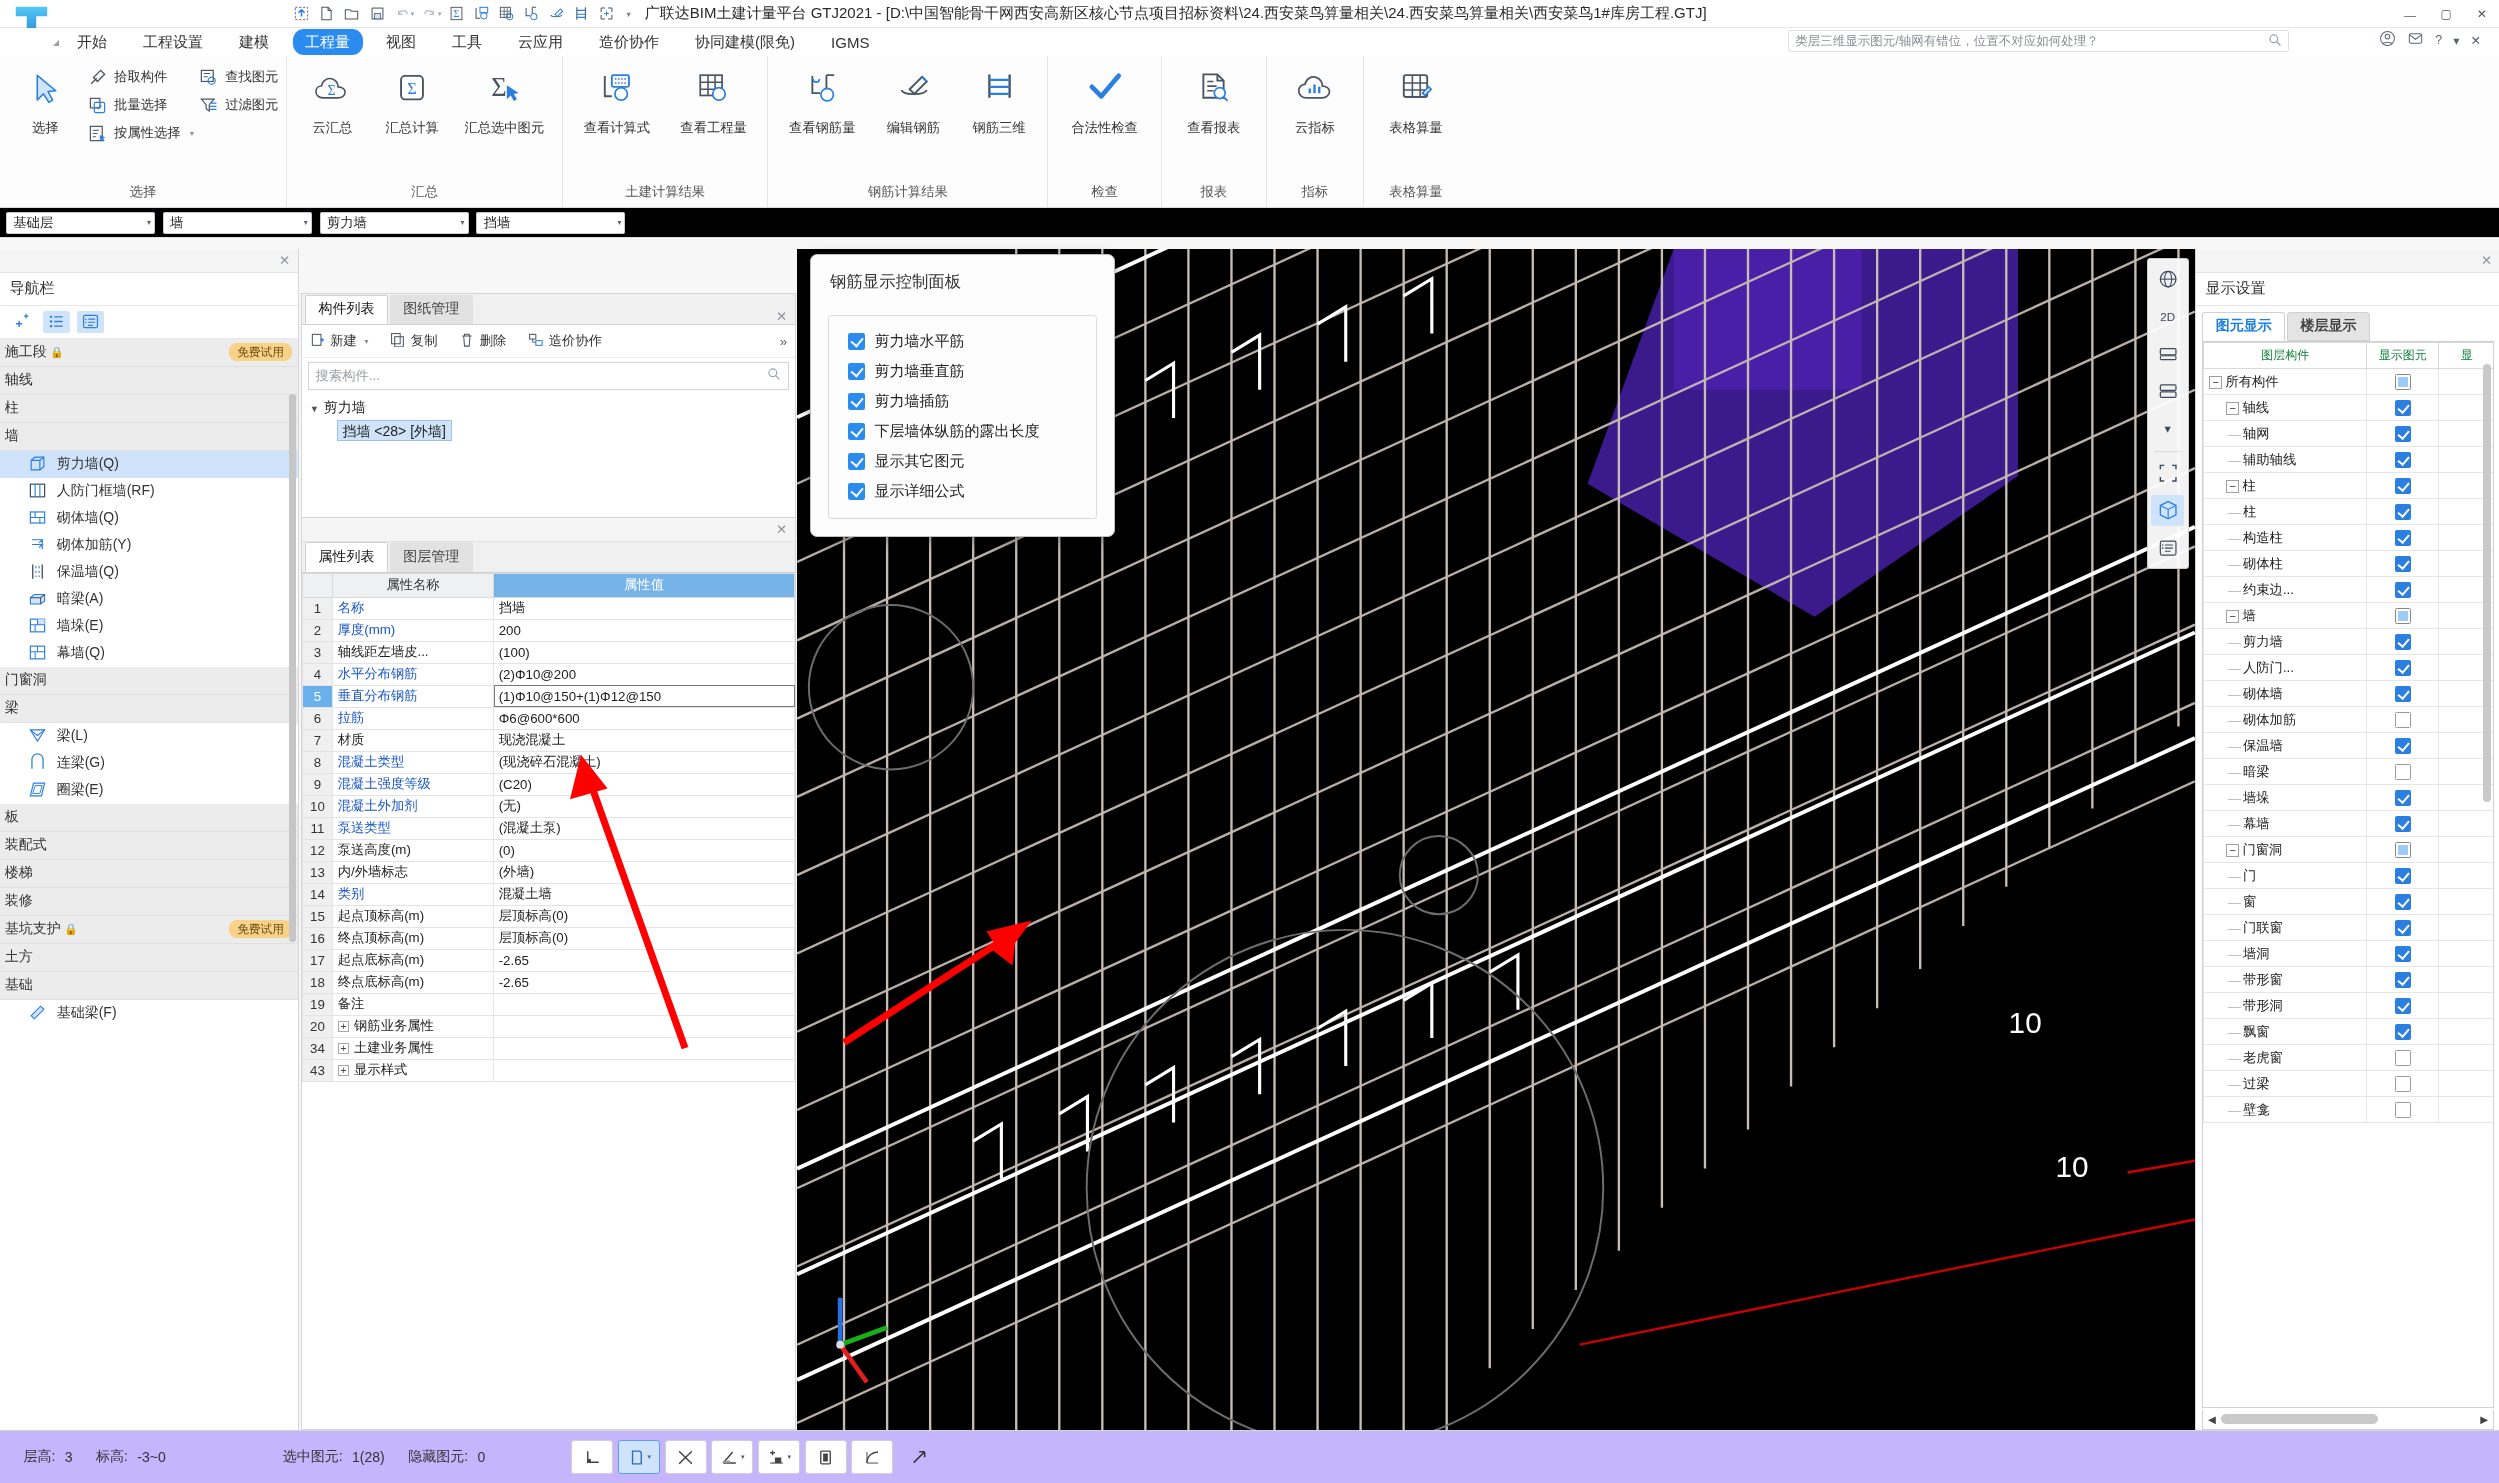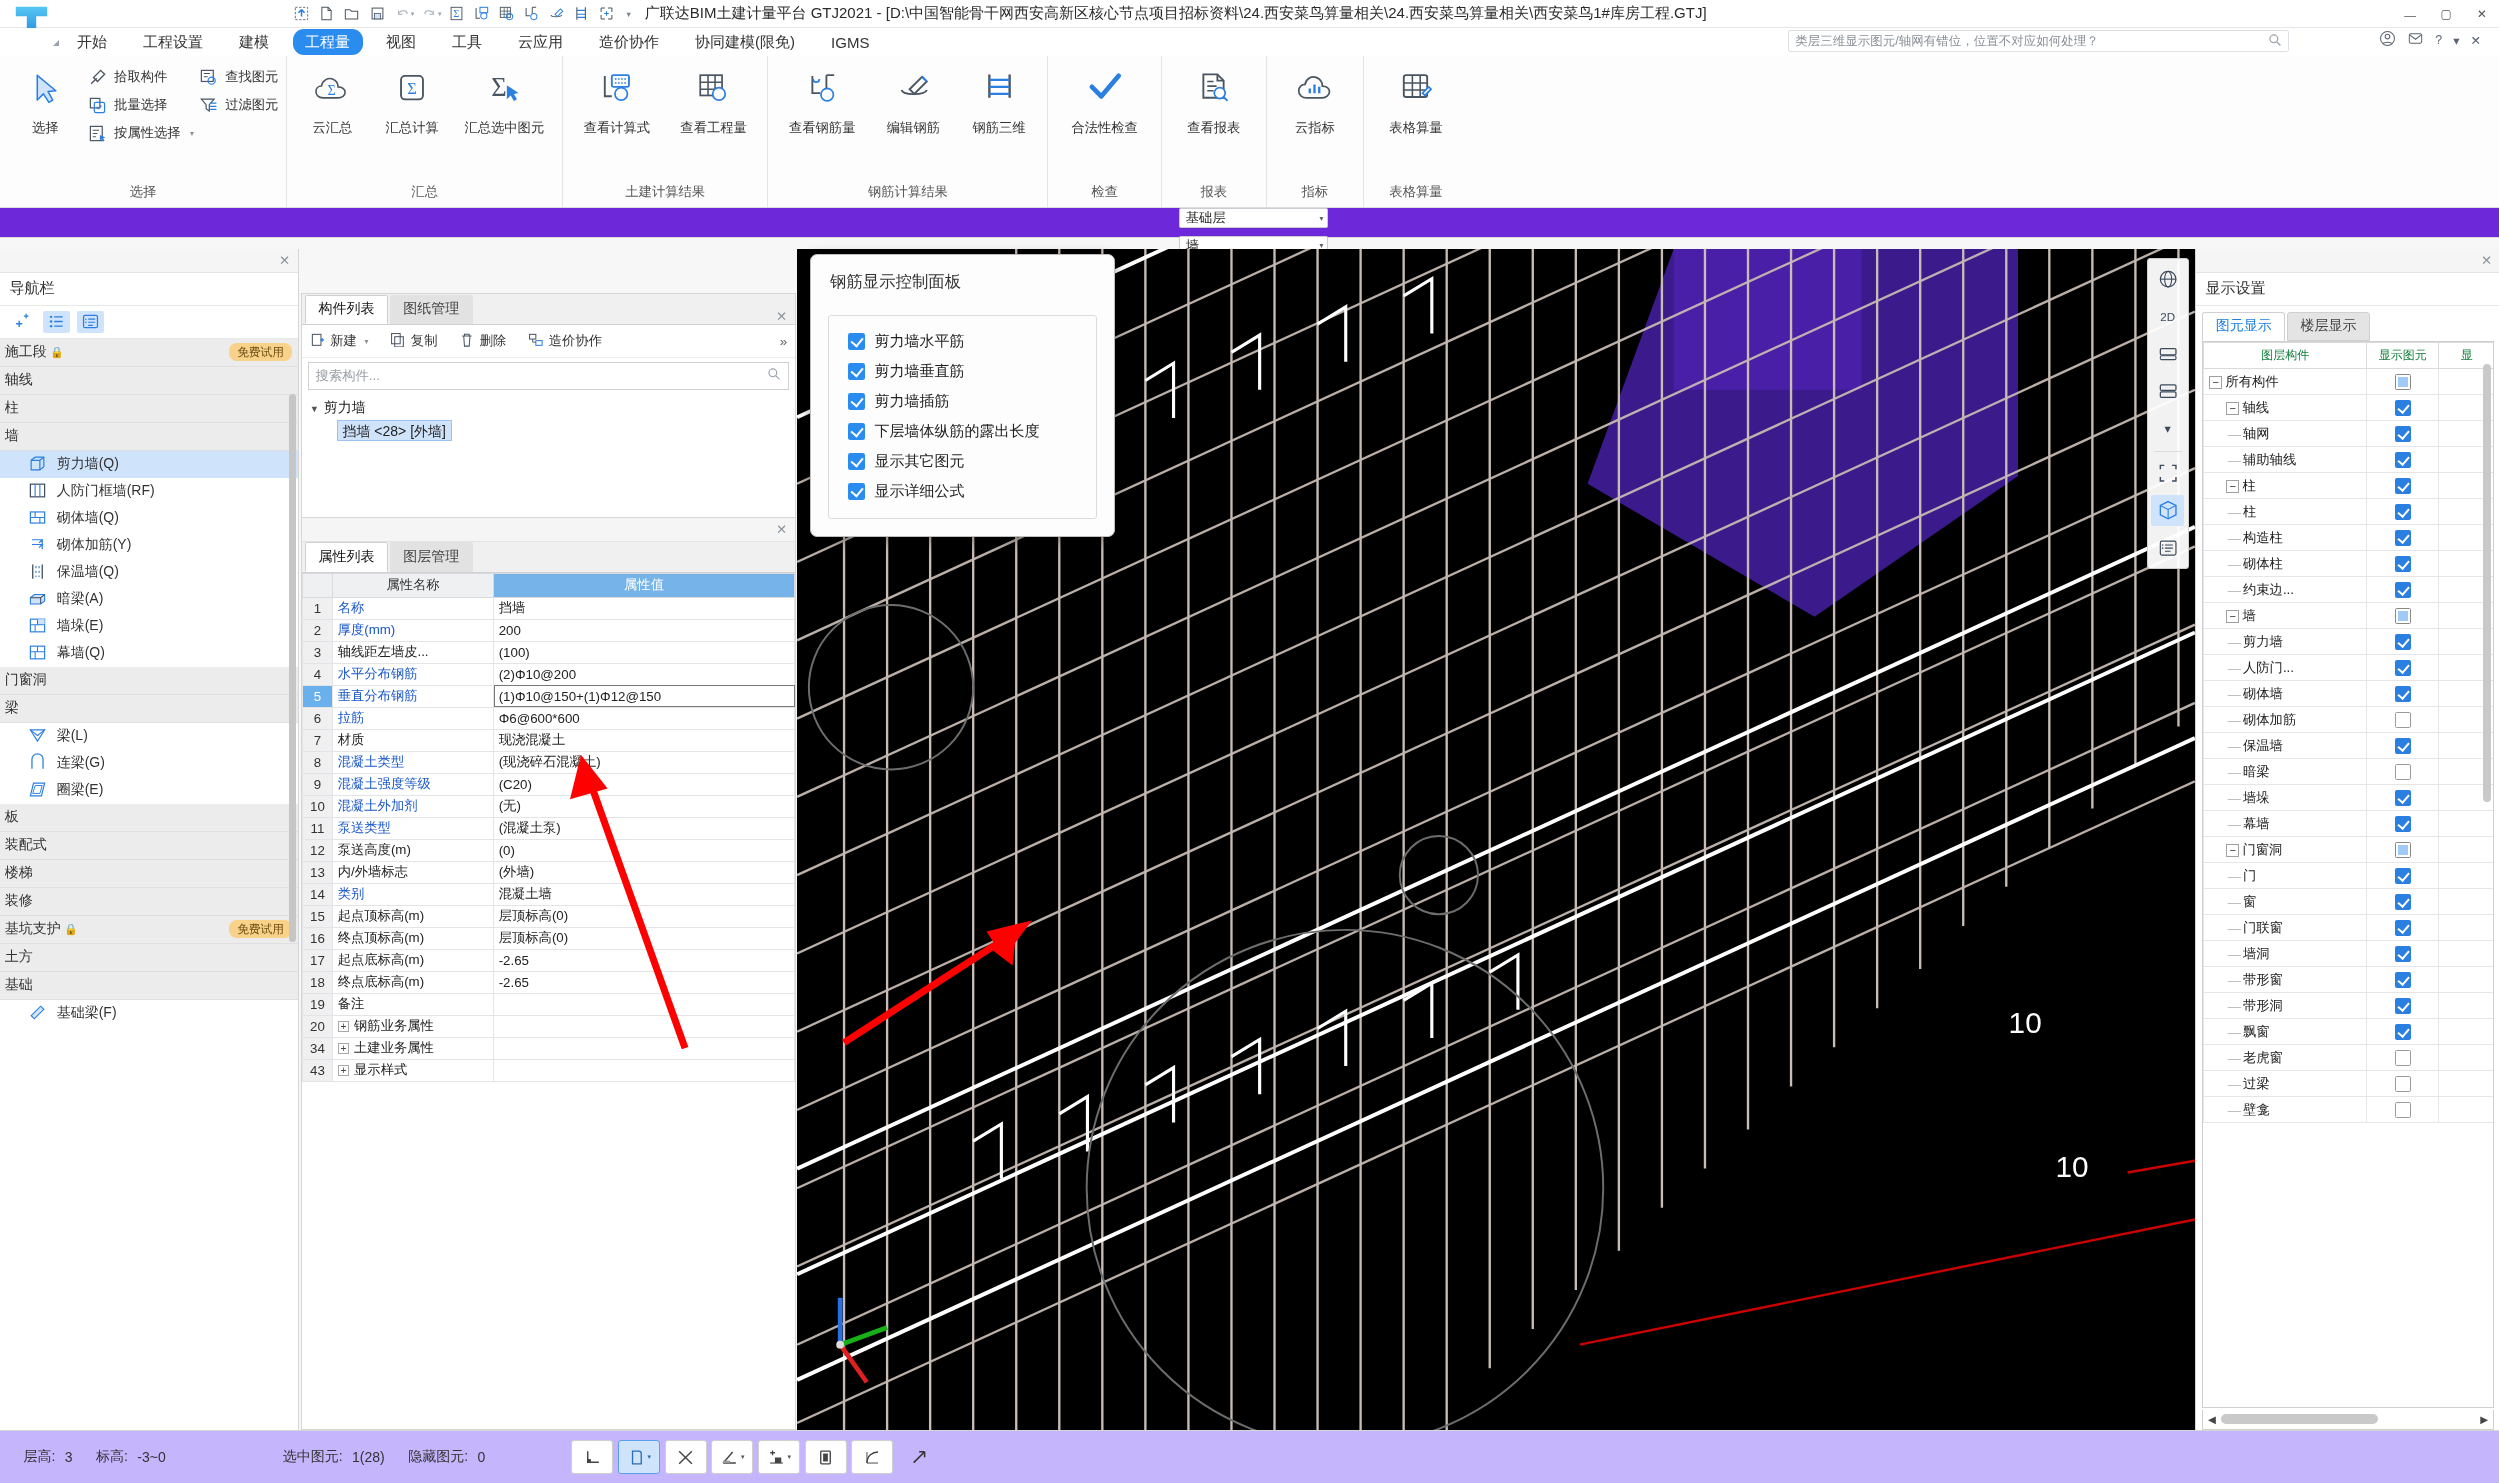--- a/index.html
+++ b/index.html
@@ -71,23 +71,22 @@
   .big-btn .lbl { font-size:13.3px; color:#333; white-space:nowrap; }
   .big-btn .ic { height:44px; display:flex; align-items:center; }
   .small-col { display:flex; flex-direction:column; gap:7.8px; padding-top:6.3px; }
   .small-btn { display:flex; align-items:center; gap:6.3px; font-size:13.3px; color:#333; white-space:nowrap; }
   .small-btn .ic { width:20.3px; height:20.3px; display:flex; align-items:center; justify-content:center; }
   .mini-caret { font-size:7.8px; color:#8a8f96; margin-left:3.1px; }
 
   
   .comborow {
     position:absolute; left:0; top:208px; width:2500px; height:30px;
-    background:#6d28d9; display:flex; align-items:center; gap:7.8px; padding-left:6px;
+    background:#000000; display:flex; align-items:center; gap:7.8px; padding-left:6px;
     border-bottom:0.8px solid #dcdcdc;
-    flex-direction:column;
   }
   .combo {
     height:22px; background:#fff; border:0.8px solid #c8ccd1; border-radius:1.6px;
     display:flex; align-items:center; padding:0 3.1px 0 6.3px; font-size:13.3px; color:#222;
   }
   .combo .cv { flex:1; white-space:nowrap; }
   .combo .ca { color:#5b6470; font-size:7.8px; padding-left:7.8px; }
 
   
   .leftnav {
@@ -204,21 +203,21 @@
   .ckbox::after {
     content:""; position:absolute; left:4.7px; top:2.3px; width:5.5px; height:9.4px;
     border:solid #fff; border-width:0 2.3px 2.3px 0; transform:rotate(40deg);
   }
 
   
   .rightpanel {
     position:absolute; right:0; top:249px; width:305px; bottom:53px;
     background:#fff; border-left:0.8px solid #d6d6d6; display:flex; flex-direction:column;
   }
-  .rp-tabs { display:flex; gap:1.6px; padding:6.3px 0 0 6.3px; background:#fff; }
+  .rp-tabs { display:flex; gap:1.6px; padding:6.3px 0 0 6.3px; background:#fff;font-weight:bold; }
   .rp-tabs .t { font-size:14px; padding:4.7px 12.5px; border:0.8px solid #d0d0d0;
      border-radius:3.1px 3.1px 0 0; background:#e4e4e4; color:#444; }
   .rp-tabs .t.on { background:#fff; color:#1a7fe0; border-bottom-color:#fff; }
   .rp-table-wrap { flex:1; margin:0 6.3px; border:0.8px solid #d0d0d0; border-top:0.8px solid #d0d0d0;
      overflow:hidden; position:relative; }
   table.disp { width:100%; border-collapse:collapse; font-size:13.3px; table-layout:fixed; }
   table.disp col.a { width:163px; }
   table.disp col.b { width:72px; }
   table.disp col.c { width:56px; }
   table.disp th { font-weight:normal; height:26px; border:0.8px solid #dadada;

